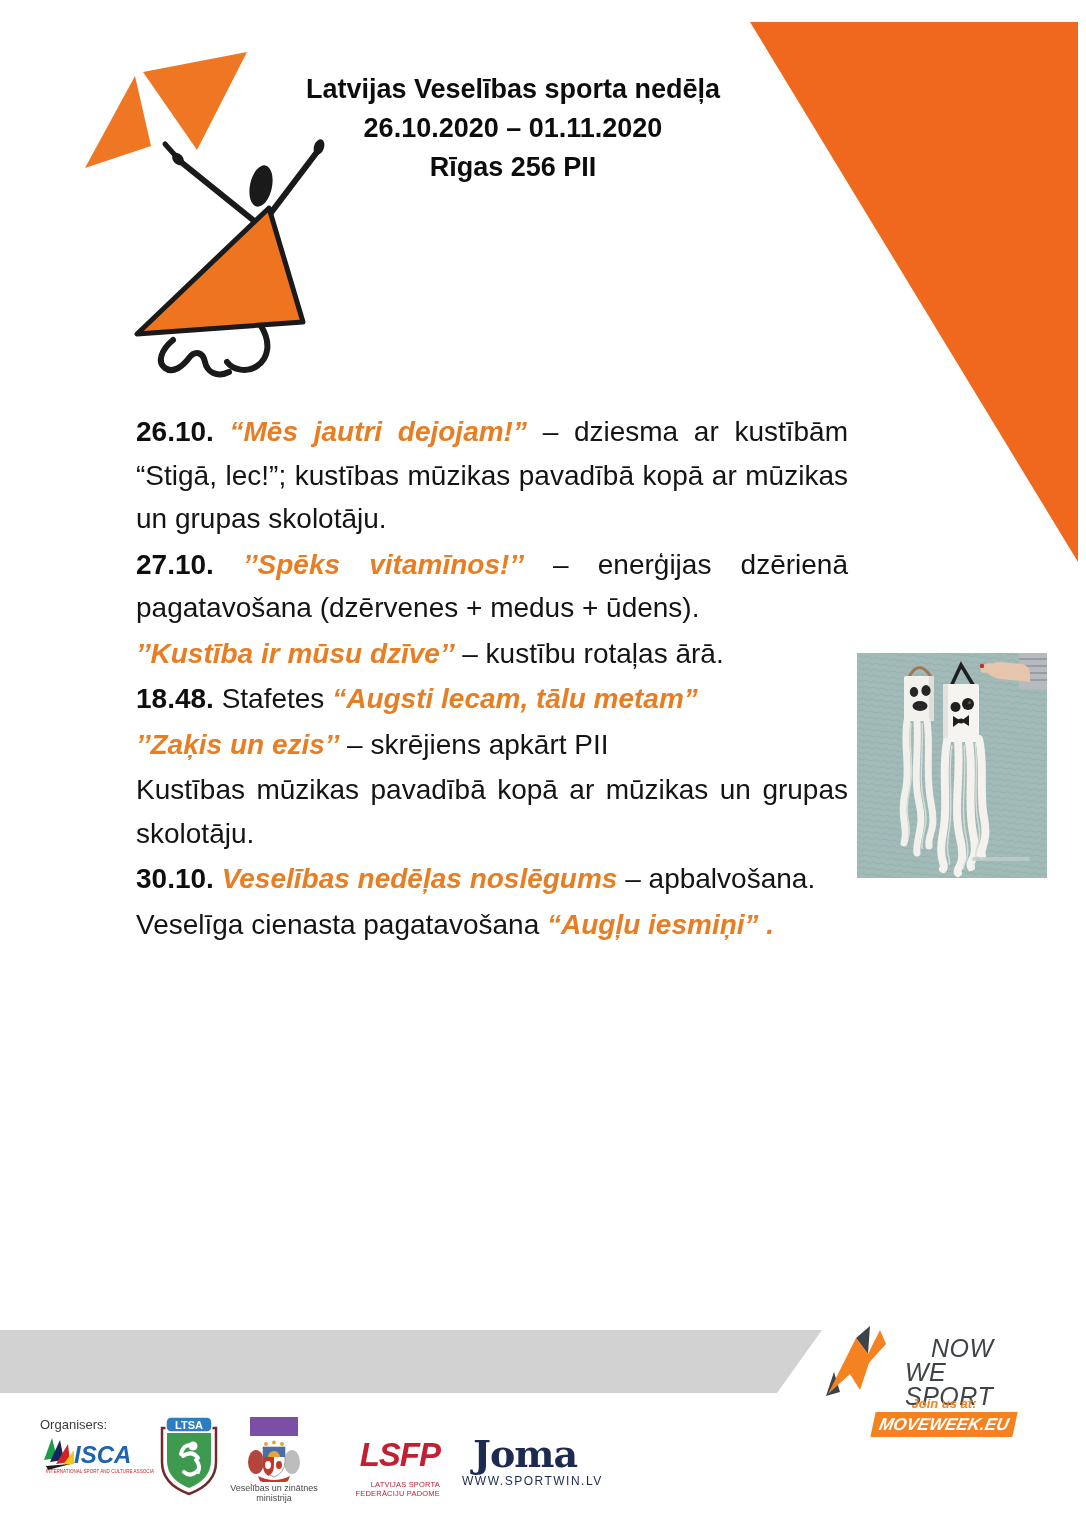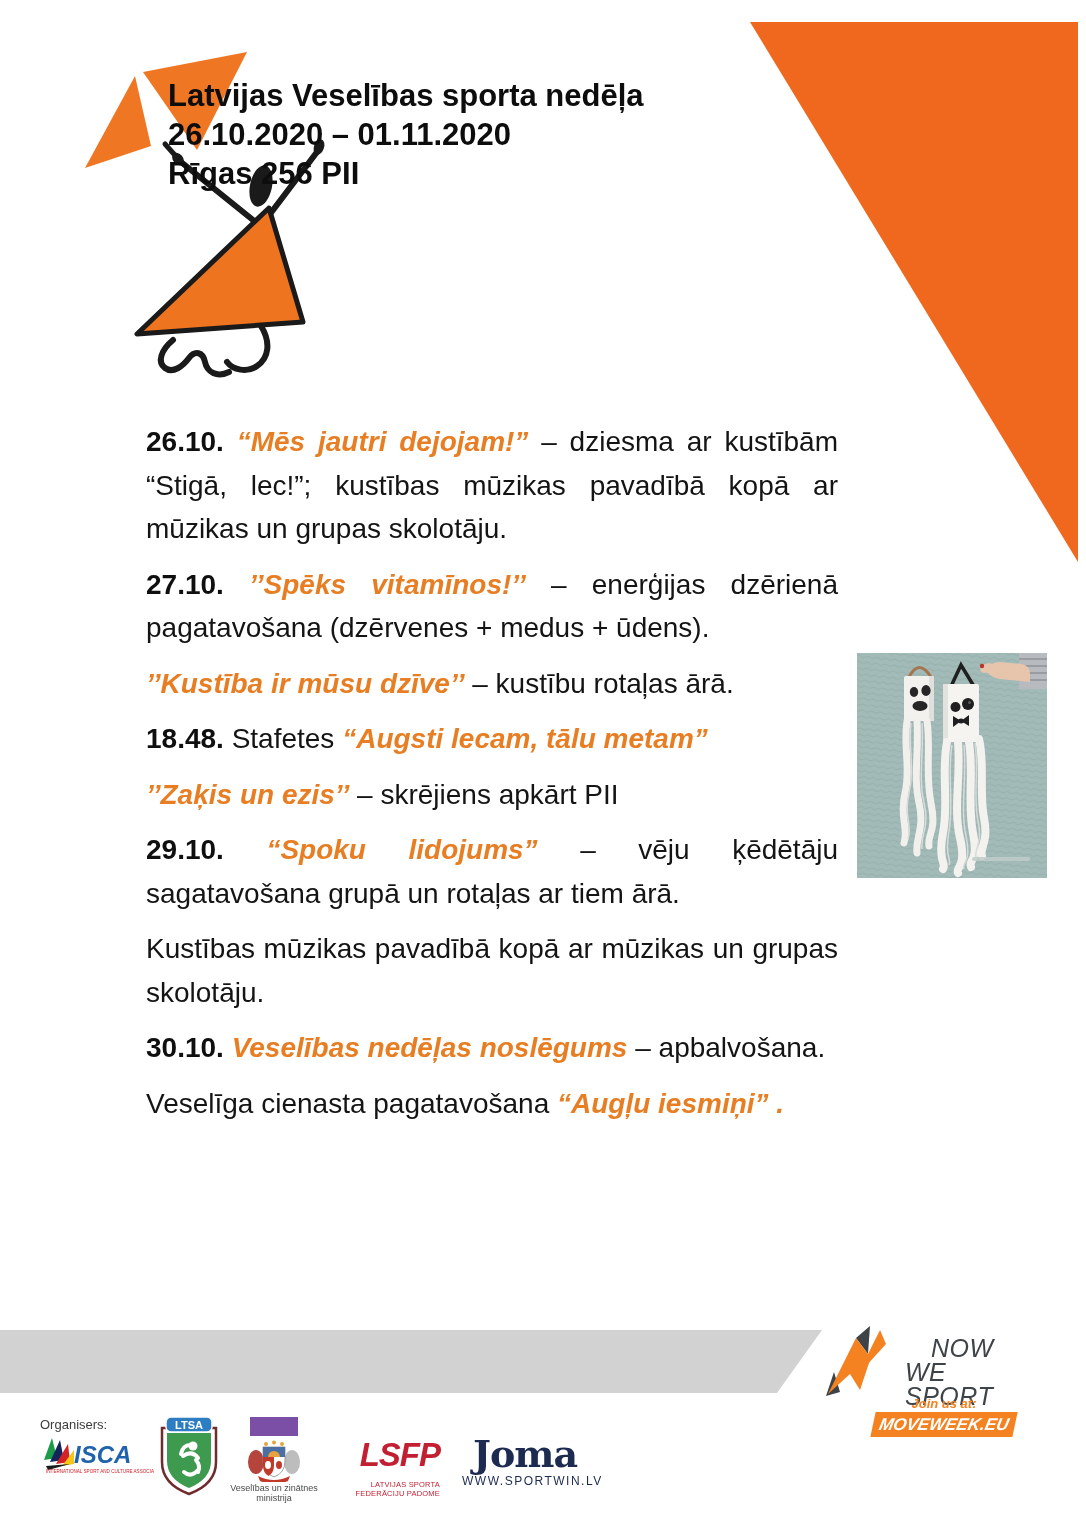--- a/index.html
+++ b/index.html
@@ -4,28 +4,28 @@
 <style>
   html,body{margin:0;padding:0;background:#ffffff;}
   #page{position:relative;width:1086px;height:1536px;background:#ffffff;overflow:hidden;
         font-family:"Liberation Sans", sans-serif;}
 
   
   .corner-tri{position:absolute;left:750px;top:22px;width:328px;height:540px;
               background:#F0681E;clip-path:polygon(0 0,100% 0,100% 100%);}
 
   
-  .header{position:absolute;left:168px;top:76px;width:690px;text-align:left;
-          font-weight:700;color:#0d0d0d;font-size:31px;line-height:39px;}
+  .header{position:absolute;left:168px;top:70px;width:690px;text-align:center;
+          font-weight:700;color:#0d0d0d;font-size:27px;line-height:39px;}
   .header .h-orange{color:#E87E23;}
 
   
   .schedule{position:absolute;left:134px;top:408px;width:716px;
             font-size:28px;line-height:43.5px;color:#141414;text-align:justify;}
-  .schedule .para{margin:12px;}
+  .schedule .para{margin:2px;}
   .sg-date{font-weight:700;color:#0f0f0f;}
   .sg-phrase{font-weight:700;font-style:italic;color:#E87E23;}
   .sg-text{font-weight:400;}
 
   
   .photo{position:absolute;left:857px;top:653px;width:190px;height:225px;}
 
   
   .fig-logo{position:absolute;left:85px;top:50px;width:250px;height:345px;}
 
@@ -87,21 +87,20 @@
     <div>26.10.2020 – 01.11.2020</div>
     <div>Rīgas 256 PII</div>
   </div>
 
   <div id="schedule" class="schedule">
       <div class="para"><span class="sg-date">26.10. </span><span class="sg-phrase">“Mēs jautri dejojam!”</span><span class="sg-text"> – dziesma ar kustībām “Stigā, lec!”; kustības mūzikas pavadībā kopā ar mūzikas un grupas skolotāju.</span></div>
       <div class="para"><span class="sg-date">27.10. </span><span class="sg-phrase">’’Spēks vitamīnos!’’</span><span class="sg-text"> – enerģijas dzērienā pagatavošana (dzērvenes + medus + ūdens).</span></div>
       <div class="para"><span class="sg-phrase">’’Kustība ir mūsu dzīve’’</span><span class="sg-text"> – kustību rotaļas ārā.</span></div>
       <div class="para"><span class="sg-date">18.48. </span><span class="sg-text">Stafetes </span><span class="sg-phrase">“Augsti lecam, tālu metam”</span></div>
       <div class="para"><span class="sg-phrase">’’Zaķis un ezis’’</span><span class="sg-text"> – skrējiens apkārt PII</span></div>
-      <div class="para"><span class="sg-date">29.10. </span><span class="sg-phrase">“Spoku lidojums”</span><span class="sg-text"> – vēju ķēdētāju sagatavošana grupā un rotaļas ar tiem ārā.</span></div>
       <div class="para"><span class="sg-text">Kustības mūzikas pavadībā kopā ar mūzikas un grupas skolotāju.</span></div>
       <div class="para"><span class="sg-date">30.10. </span><span class="sg-phrase">Veselības nedēļas noslēgums</span><span class="sg-text"> – apbalvošana.</span></div>
       <div class="para"><span class="sg-text">Veselīga cienasta pagatavošana </span><span class="sg-phrase">“Augļu iesmiņi” .</span></div>
     </div>
 
   <svg class="photo" viewBox="0 0 190 225">
     <defs>
       <pattern id="knit" width="9" height="6" patternUnits="userSpaceOnUse" patternTransform="rotate(6)">
         <rect width="9" height="6" fill="#A8C0BD"></rect>
         <path d="M0,3 q2.2,-2 4.5,0 t4.5,0" stroke="#98B2AF" stroke-width="1" fill="none"></path>

